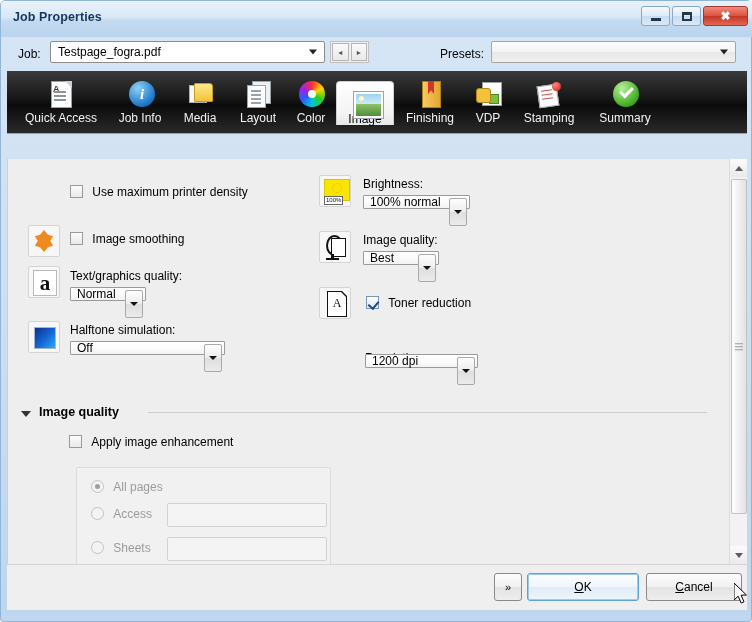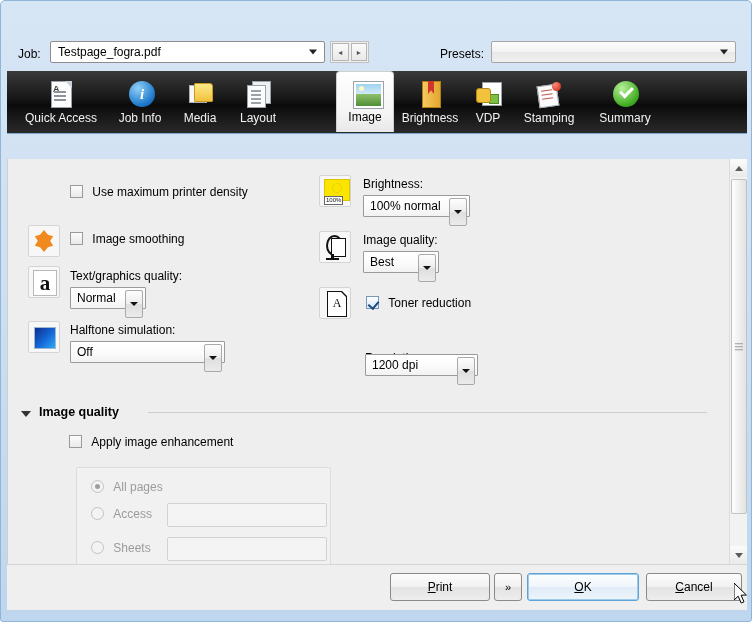--- a/index.html
+++ b/index.html
@@ -185,22 +185,22 @@
     padding-top: 6px;
     color: #f2f2f2;
     font-size: 12px;
   }
   .tab.active {
     background: linear-gradient(to bottom, #ffffff 0%, #f4f4f4 70%, #e8e8e8 100%);
     color: #000;
     border-radius: 4px 4px 0 0;
     border: 1px solid #cfcfcf;
     border-bottom: none;
-    top: 0;
-    height: 61px;
+    top: 10px;
+    height: 44px;
   }
   .tab .ico {
     width: 30px; height: 30px;
     position: relative;
     margin-bottom: 3px;
   }
   .tab .cap { line-height: 1; white-space: nowrap; }
 
   
   .ico-doc {
@@ -356,21 +356,21 @@
   .si-quality .base{position:absolute; left:0px; bottom:0; width:13px; height:2.5px; background:#111;}
   .si-toner{position:absolute; left:7px; top:3px; width:18px; height:24px; background:#fff; border:1.5px solid #111;}
   .si-toner:after{content:"A"; position:absolute; left:0; right:0; top:4px; text-align:center;
     font-family:"Liberation Serif", serif; font-size:12px; color:#111;}
   .si-toner .fold{position:absolute; right:-1.5px; top:-1.5px; border-left:6px solid transparent; border-top:6px solid #fff;
     filter: drop-shadow(-1px 1px 0 #111);}
 
   .cbox {
     position: absolute;
     box-sizing: border-box;
-    height: 22px;
+    height: 14px;
     border: 1px solid #9a9a9a;
     background: linear-gradient(to bottom, #ffffff 0%, #fbfbfb 55%, #f2f2f2 100%);
     border-radius: 1px;
     font-size: 12px;
   }
   .cbox .v { position:absolute; left:6px; top:50%; transform:translateY(-50%); white-space:nowrap; }
   .cbox .btn {
     position:absolute; right:2px; top:2px; bottom:2px; width:18px;
     box-sizing:border-box; border:1px solid #a9a9a9; border-radius:2px;
     background: linear-gradient(to bottom,#fdfdfd 0%, #ededed 48%, #dedede 52%, #ebebeb 100%);
@@ -471,20 +471,38 @@
     width:0; height:0;
     z-index: 50;
   }
   .cursor svg { display:block; }
 </style>
 </head>
 <body>
 
 <div class="window">
 
+  <div class="titlebar">
+    <div class="title-text">Job Properties</div>
+    <div class="winbtns">
+      <div class="wbtn">
+        <div class="g">
+            <span class="min-glyph"></span>
+          </div>
+      </div>
+      <div class="wbtn">
+        <div class="g">
+            <span class="max-glyph"></span>
+          </div>
+      </div>
+      <div class="wbtn close">
+        <div class="g">✖</div>
+      </div>
+    </div>
+  </div>
 
   <div class="jobbar">
     <div class="lbl job-label">Job:</div>
     <div class="combo job-combo">
       <span class="txt">Testpage_fogra.pdf</span>
       <span class="arrow"></span>
     </div>
     <div class="navbtns">
       <div class="navbtn">◂</div>
       <div class="navbtn">▸</div>
@@ -527,35 +545,41 @@
     <div class="tab" style="left:222px; width:58px;">
       <span class="ico">
         <span class="ico-layout">
             <span class="p1"></span>
             <span class="p2"></span>
           </span>
       </span>
       <span class="cap">Layout</span>
     </div>
 
+    <div class="tab" style="left:280px; width:48px;">
+      <span class="ico">
+          <span class="ico-color"></span>
+        </span>
+      <span class="cap">Color</span>
+    </div>
 
     <div class="tab active" style="left:329px; width:58px;">
       <span class="ico">
         <span class="ico-image">
             <span class="pic"></span>
           </span>
       </span>
       <span class="cap">Image</span>
     </div>
 
     <div class="tab" style="left:388px; width:70px;">
       <span class="ico">
           <span class="ico-fin"></span>
         </span>
-      <span class="cap">Brightness</span>
+      <span class="cap">Finishing</span>
     </div>
 
     <div class="tab" style="left:458px; width:46px;text-align:center;">
       <span class="ico">
         <span class="ico-vdp">
             <span class="d"></span>
             <span class="g1"></span>
             <span class="h"></span>
           </span>
       </span>
@@ -693,23 +717,20 @@
       <div class="sb-thumb">
         <span class="sb-grip"></span>
       </div>
       <div class="sb-arrow down">
         <span class="tri-dn"></span>
       </div>
     </div>
   </div>
 
   <div class="bottombar">
-    <div class="btn" style="left:383px; top:8px; width:100px;">
-      <span><u>P</u>rint</span>
-    </div>
     <div class="btn" style="left:487px; top:8px; width:28px;">
       <span style="font-size:11px;">»</span>
     </div>
     <div class="btn primary" style="left:520px; top:8px; width:112px;">
       <span><u>O</u>K</span>
     </div>
     <div class="btn" style="left:639px; top:8px; width:96px;">
       <span><u>C</u>ancel</span>
     </div>
   </div>

